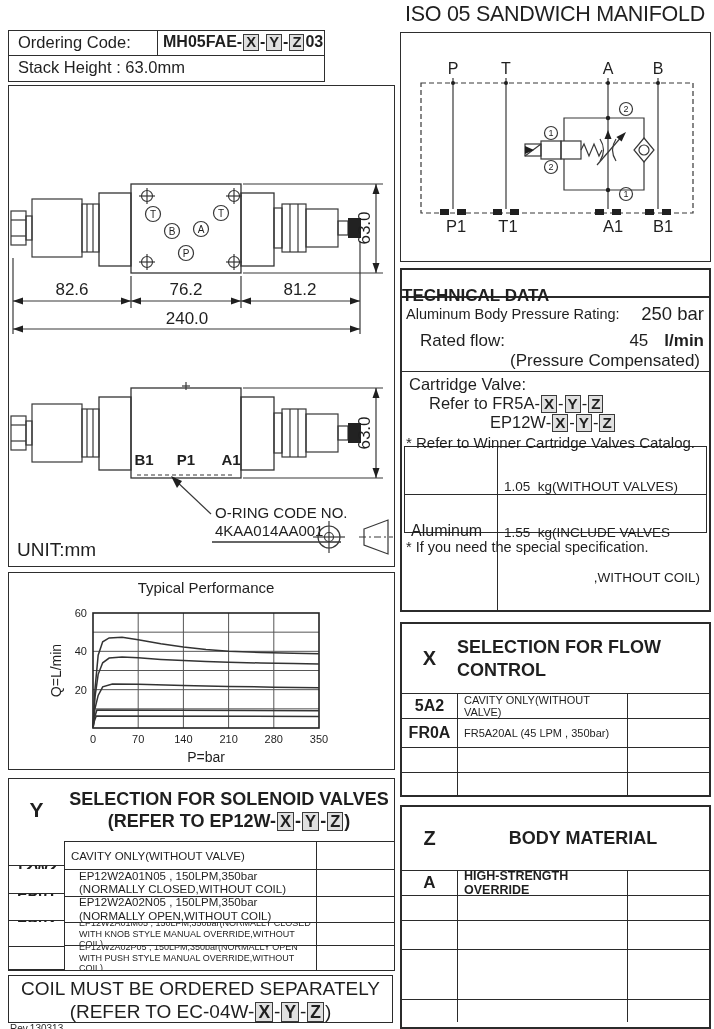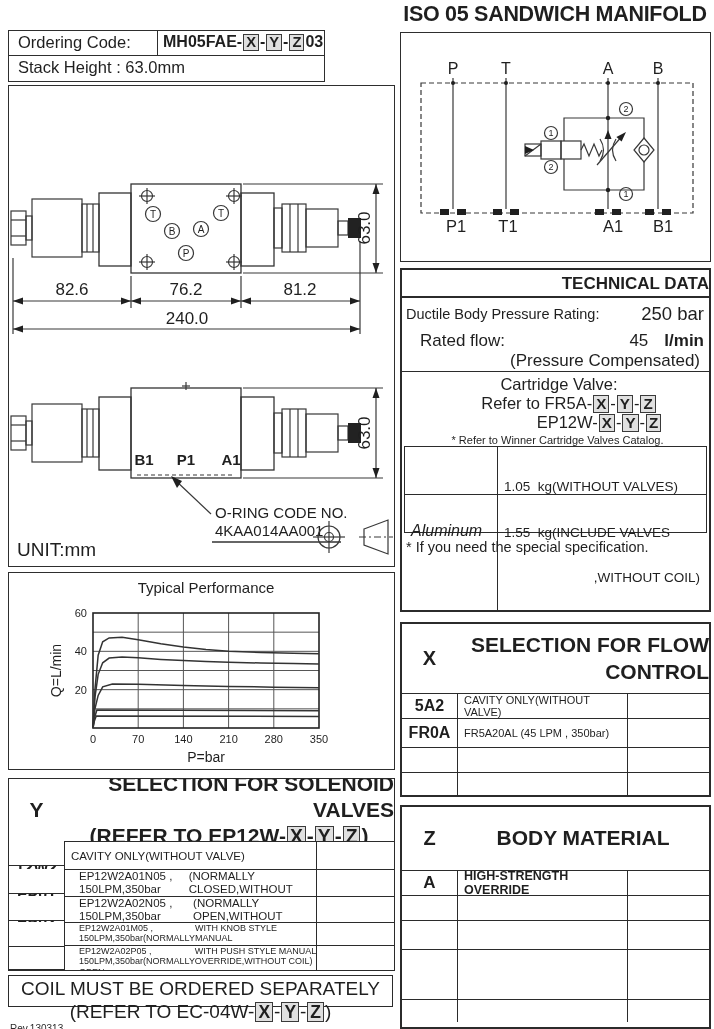--- a/index.html
+++ b/index.html
@@ -1,20 +1,20 @@
 <!DOCTYPE html>
 <html><head>
 <meta charset="utf-8">
 <style>
   html,body{margin:0;padding:0;}
   body{width:714px;height:1029px;background:#fff;font-family:"Liberation Sans",sans-serif;color:#1f1f1f;}
   .page{position:relative;width:714px;height:1029px;overflow:hidden;background:#fff;}
   .page *, .page{box-sizing:border-box;}
   .abs{position:absolute;}
-  .ttl{left:398px;top:2px;width:314px;text-align:center;font-size:21.5px;font-weight:bold;letter-spacing:-0.3px;}
+  .ttl{left:398px;top:2px;width:314px;text-align:center;font-size:21.5px;font-weight:normal;letter-spacing:-0.3px;}
   
   .ordering{left:8px;top:30px;width:317px;border:1.5px solid #2e2e2e;}
   .ord-r1{display:grid;grid-template-columns:148px 1fr;border-bottom:1.5px solid #2e2e2e;height:25px;}
   .ord-label{padding:2px 0 0 9px;font-size:16.5px;}
   .ord-code{border-left:1.5px solid #2e2e2e;padding:2px 0 0 5px;font-size:16px;font-weight:bold;white-space:nowrap;}
   .ord-r2{height:25px;padding:2px 0 0 9px;font-size:16.5px;}
   .xyzbox{display:inline-block;border:1px solid #3a3a3a;background:#e0e0e0;padding:0 2px;margin:0 1px;line-height:1.05;font-weight:bold;font-size:0.92em;}
   
   .drawpanel{left:8px;top:85px;width:387px;height:482px;border:1.5px solid #2e2e2e;}
   .schpanel{left:400px;top:32px;width:311px;height:230px;border:1.5px solid #2e2e2e;}
@@ -31,62 +31,62 @@
   .otext{font-size:15px;}
   .unittext{font-size:19px;}
   .splabel{font-size:16px;}
   .spblabel{font-size:16.5px;}
   .sccall{font-size:9px;}
   .tick{font-size:11px;}
   .ctitle{font-size:15px;}
   .clabel{font-size:14px;}
   
   .techbox{left:400px;top:268px;width:311px;height:344px;border:2px solid #2b2b2b;font-size:14.5px;overflow:hidden;}
-  .td-head{height:28px;border-bottom:2px solid #2b2b2b;text-align:right;font-weight:bold;font-size:17px;padding-top:4px;}
+  .td-head{height:28px;border-bottom:2px solid #2b2b2b;text-align:left;font-weight:bold;font-size:17px;padding-top:16px;}
   .td-r1{height:31px;display:flex;justify-content:space-between;align-items:center;padding:0 5px 0 4px;}
   .td-r2{height:39px;display:flex;justify-content:space-between;align-items:center;padding:0 5px 0 4px;border-bottom:1.5px solid #2b2b2b;}
   .td-val{font-size:18.5px;white-space:nowrap;}
   .td-r3{height:43px;border-bottom:1.5px solid #2b2b2b;padding:2px 5px 0 18px;font-size:17px;}
   .td-r3a{display:flex;justify-content:space-between;}
   .td-r3b{text-align:right;padding-right:4px;}
   .gapunit{margin-left:16px;font-weight:bold;}
-  .cart{height:72px;font-size:16.5px;padding-top:3px;text-align:center;}
+  .cart{height:72px;font-size:16.5px;padding-top:3px;}
   .cart .c1{padding-left:7px;}
   .cart .c2{padding-left:27px;}
   .cart .c3{padding-left:88px;}
-  .cart .c4{font-size:11px;padding-left:4px;padding-top:2px;}
+  .cart .c4{font-size:15px;padding-left:4px;padding-top:2px;}
   .wtbl{margin:2px 2px 0 2px;border:1.5px solid #2b2b2b;}
   .wr1{display:grid;grid-template-columns:92px 1fr;height:47px;}
   .wr2{display:grid;grid-template-columns:92px 1fr;height:38px;border-top:1.5px solid #2b2b2b;}
-  .wmat{display:flex;align-items:center;padding-left:6px;font-size:16px;font-style:italic;}
+  .wmat{display:flex;align-items:center;padding-left:6px;font-size:16px;}
   .wval{border-left:1.5px solid #2b2b2b;font-size:13.5px;line-height:1.12;padding:2px 4px 0 6px;white-space:pre;}
   .wval .r{text-align:right;padding-right:2px;}
   .specnote{padding:6px 0 0 4px;font-size:14.5px;line-height:1.15;}
   .specnote .n2{padding-left:7px;}
   
   .tbl{display:grid;background:#fff;}
   .tbl>div{display:flex;align-items:center;overflow:hidden;}
   .tbl .c2,.tbl .c3{border-left:1.5px solid #2b2b2b;}
   .tbl .rl{border-top:1.5px solid #2b2b2b;}
   .keycell{justify-content:center;font-weight:bold;font-size:20px;}
   .codecell{justify-content:center;font-weight:bold;font-size:15px;}
-  .titlecell{justify-content:center;text-align:right;font-weight:bold;font-size:21px;flex-direction:column;line-height:1.25;grid-column:2/4;}
+  .titlecell{justify-content:center;text-align:left;font-weight:bold;font-size:18px;flex-direction:column;line-height:1.25;grid-column:2/4;}
   .desccell{padding-left:6px;font-size:11px;}
-  .desc2{flex-direction:row;align-items:flex-start !important;justify-content:center;font-size:10px;line-height:1.15;padding-left:14px;}
+  .desc2{flex-direction:column;align-items:flex-start !important;justify-content:center;font-size:10px;line-height:1.15;padding-left:14px;}
   .xtbl{left:400px;top:622px;width:311px;height:175px;border:2px solid #2b2b2b;grid-template-columns:55px 170px 1fr;grid-template-rows:69px 25px 29px 25px 1fr;}
   .xtbl .codecell{font-size:16px;}
   .ytbl{left:8px;top:778px;width:387px;height:193px;border:1.5px solid #2b2b2b;grid-template-columns:55px 252px 1fr;grid-template-rows:62px 28px 27px 26px 23px 1fr;}
   .ytbl .desccell{font-size:11.5px;}
   .ytbl .codecell{font-size:16px;margin-top:24px;}
   .ytbl .keycell{font-size:21px;}
   .ztbl{left:400px;top:805px;width:311px;height:224px;border:2px solid #2b2b2b;grid-template-columns:55px 170px 1fr;grid-template-rows:63px 25px 25px 29px 50px 23px 1fr;}
   .ztbl .codecell{font-size:17px;}
   .ztbl .desccell{font-size:12.5px;font-weight:bold;}
   
-  .coilbox{left:8px;top:975px;width:385px;height:32px;border:1.5px solid #2b2b2b;text-align:center;font-size:19px;line-height:1.2;padding-top:2px;}
+  .coilbox{left:8px;top:975px;width:385px;height:48px;border:1.5px solid #2b2b2b;text-align:center;font-size:19px;line-height:1.2;padding-top:2px;}
   .rev{left:10px;top:1023px;font-size:10px;color:#2a2a2a;}
 </style>
 </head>
 <body>
 
 <div class="page">
 
   <div class="abs ttl">ISO 05 SANDWICH MANIFOLD</div>
 
   <div class="abs ordering">
@@ -292,21 +292,21 @@
       <circle class="ln" cx="225" cy="76" r="6.5"></circle>
         <text class="sccall" x="225" y="79" text-anchor="middle">2</text>
       <circle class="ln" cx="225" cy="161" r="6.5"></circle>
         <text class="sccall" x="225" y="164" text-anchor="middle">1</text>
     </svg>
   </div>
 
   <div class="abs techbox">
     <div class="td-head">TECHNICAL DATA</div>
     <div class="td-r1">
-      <span>Ductile Body Pressure Rating:</span>
+      <span>Aluminum Body Pressure Rating:</span>
       <span class="td-val">250 bar</span>
     </div>
     <div class="td-r3">
       <div class="td-r3a">
         <span>Rated flow:</span>
         <span><span>45</span><span class="gapunit">l/min</span></span>
       </div>
       <div class="td-r3b">(Pressure Compensated)</div>
     </div>
     <div class="cart">

